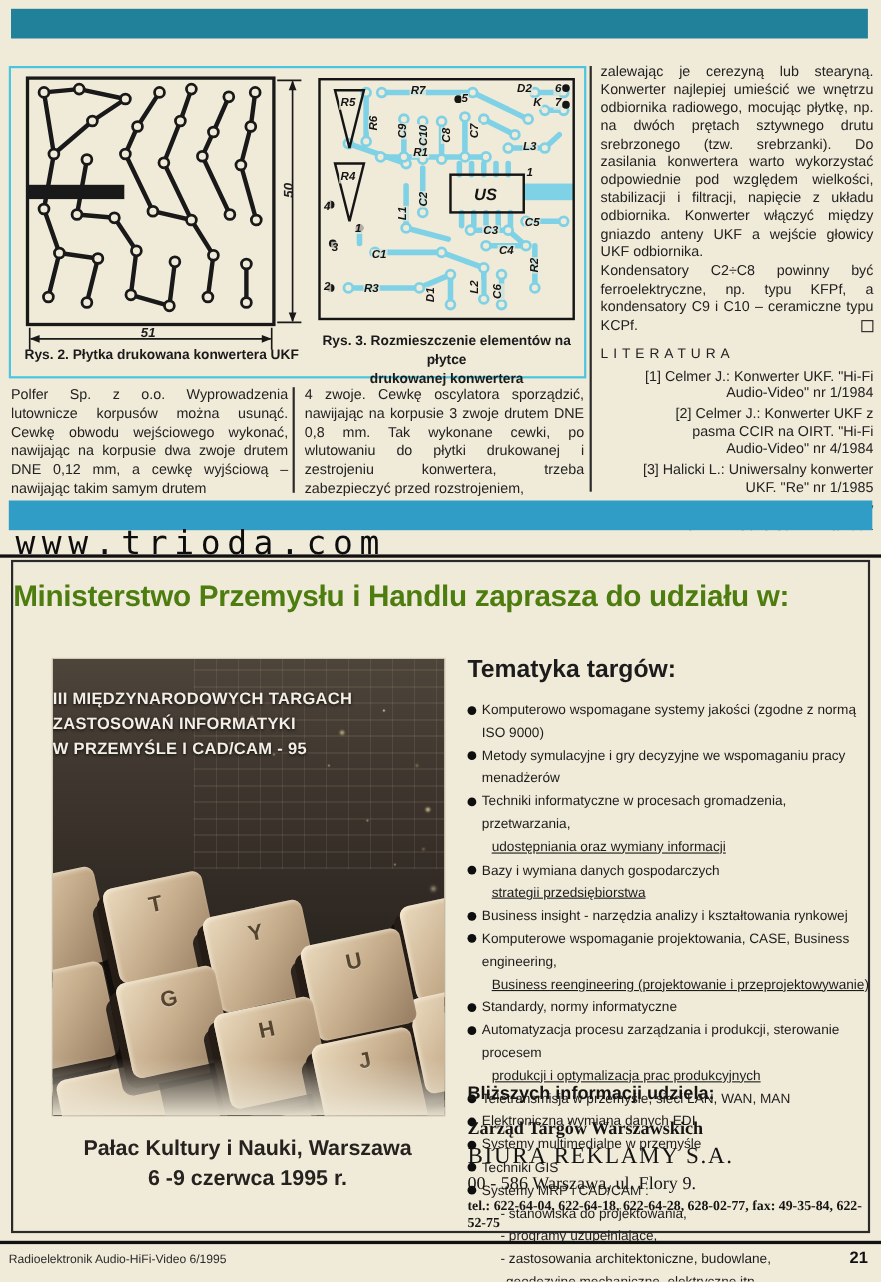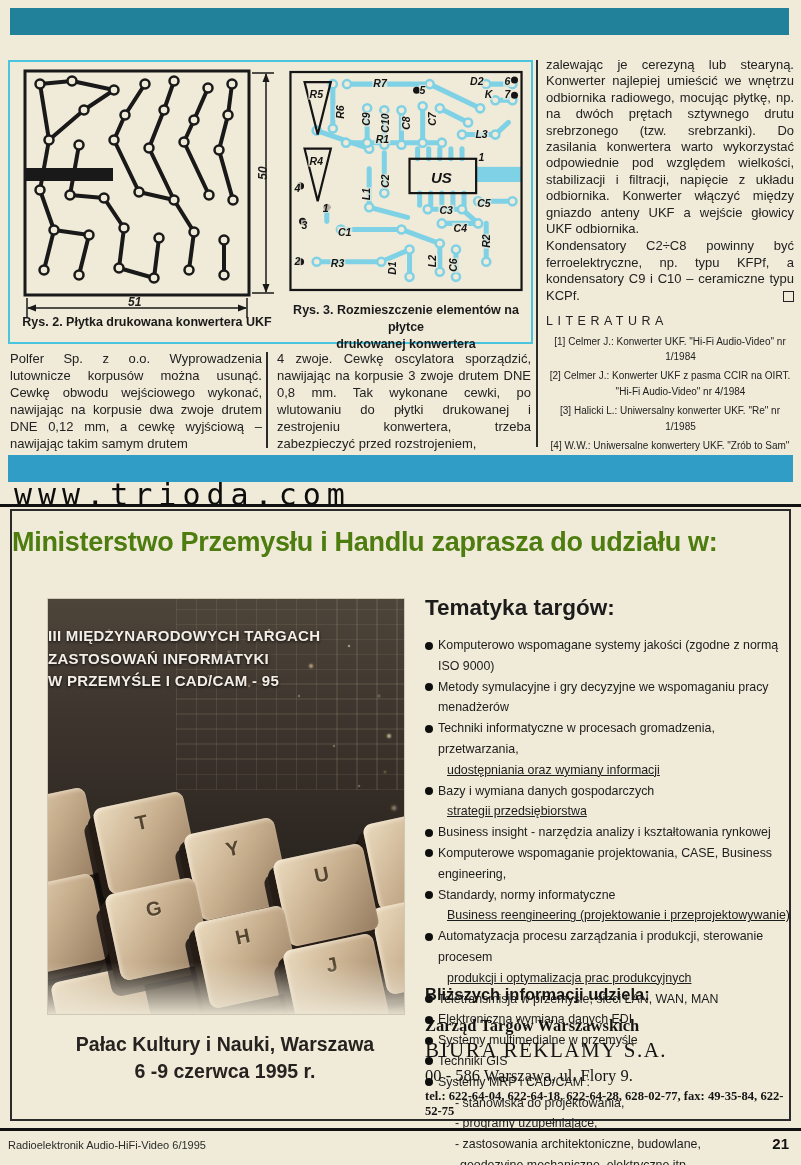--- a/index.html
+++ b/index.html
@@ -38,21 +38,21 @@
   .rule2{left:536px;top:60px;height:387px;}
   .bodycol{font-size:13px;line-height:16.9px;text-align:justify;color:#222;}
   .col1{left:10px;top:351px;width:252px;}
   .col2{left:277px;top:351px;width:254px;}
   .col3{left:546px;top:57px;width:248px;font-size:13px;line-height:16.4px;}
   .col3 p{margin:0;text-align:justify;position:relative;}
   .col3 .p2{margin-top:1px;}
   .endbox{position:absolute;right:0;bottom:2px;width:9px;height:9px;border:1.5px solid #222;background:transparent;}
   .lithead{margin-top:9px;font-size:12.5px;letter-spacing:4.5px;color:#222;}
   .litlist{margin-top:4px;}
-  .lit-item{font-size:10px;line-height:15.9px;padding-left:21px;text-indent:-21px;margin-top:3px;text-align:center;}
+  .lit-item{font-size:13px;line-height:15.9px;padding-left:21px;text-indent:-21px;margin-top:3px;text-align:right;margin-left:27px;}
 
   
   .band2{left:8px;top:455px;width:785px;height:27px;background:#2f9dc6;}
   .wmark{left:14px;top:477px;font-family:"DejaVu Sans Mono",monospace;font-size:30px;letter-spacing:6px;color:#0d0d0d;white-space:nowrap;}
   .wline{left:0;top:504px;width:801px;height:2.5px;background:#111;}
 
   
   .adframe{left:10px;top:509px;width:777px;height:608px;border:2px solid #2a2a2a;}
   .adhead{position:absolute;left:0;top:16px;width:100%;text-align:left;font-size:27px;font-weight:bold;color:#4d7c0f;letter-spacing:-.3px;}
 
@@ -431,22 +431,22 @@
   <div class="topicshead">Tematyka targów:</div>
   <div class="topics">
       <div class="topic"><span class="bullet"></span><span>Komputerowo wspomagane systemy jakości (zgodne z normą ISO 9000)</span></div>
       <div class="topic"><span class="bullet"></span><span>Metody symulacyjne i gry decyzyjne we wspomaganiu pracy menadżerów</span></div>
       <div class="topic"><span class="bullet"></span><span>Techniki informatyczne w procesach gromadzenia, przetwarzania,</span></div>
       <div class="topic ind1"><span>udostępniania oraz wymiany informacji</span></div>
       <div class="topic"><span class="bullet"></span><span>Bazy i wymiana danych gospodarczych</span></div>
       <div class="topic ind1"><span>strategii przedsiębiorstwa</span></div>
       <div class="topic"><span class="bullet"></span><span>Business insight - narzędzia analizy i kształtowania rynkowej</span></div>
       <div class="topic"><span class="bullet"></span><span>Komputerowe wspomaganie projektowania, CASE, Business engineering,</span></div>
+      <div class="topic ind1"><span>Business reengineering (projektowanie i przeprojektowywanie)</span></div>
       <div class="topic"><span class="bullet"></span><span>Standardy, normy informatyczne</span></div>
-      <div class="topic ind1"><span>Business reengineering (projektowanie i przeprojektowywanie)</span></div>
       <div class="topic"><span class="bullet"></span><span>Automatyzacja procesu zarządzania i produkcji, sterowanie procesem</span></div>
       <div class="topic ind1"><span>produkcji i optymalizacja prac produkcyjnych</span></div>
       <div class="topic"><span class="bullet"></span><span>Teletransmisja w przemyśle, sieci LAN, WAN, MAN</span></div>
       <div class="topic"><span class="bullet"></span><span>Elektroniczna wymiana danych EDI</span></div>
       <div class="topic"><span class="bullet"></span><span>Systemy multimedialne w przemyśle</span></div>
       <div class="topic"><span class="bullet"></span><span>Techniki GIS</span></div>
       <div class="topic"><span class="bullet"></span><span>Systemy MRP i CAD/CAM :</span></div>
       <div class="topic ind2"><span>- stanowiska do projektowania,</span></div>
       <div class="topic ind2"><span>- programy uzupełniające,</span></div>
       <div class="topic ind2"><span>- zastosowania architektoniczne, budowlane,</span></div>

